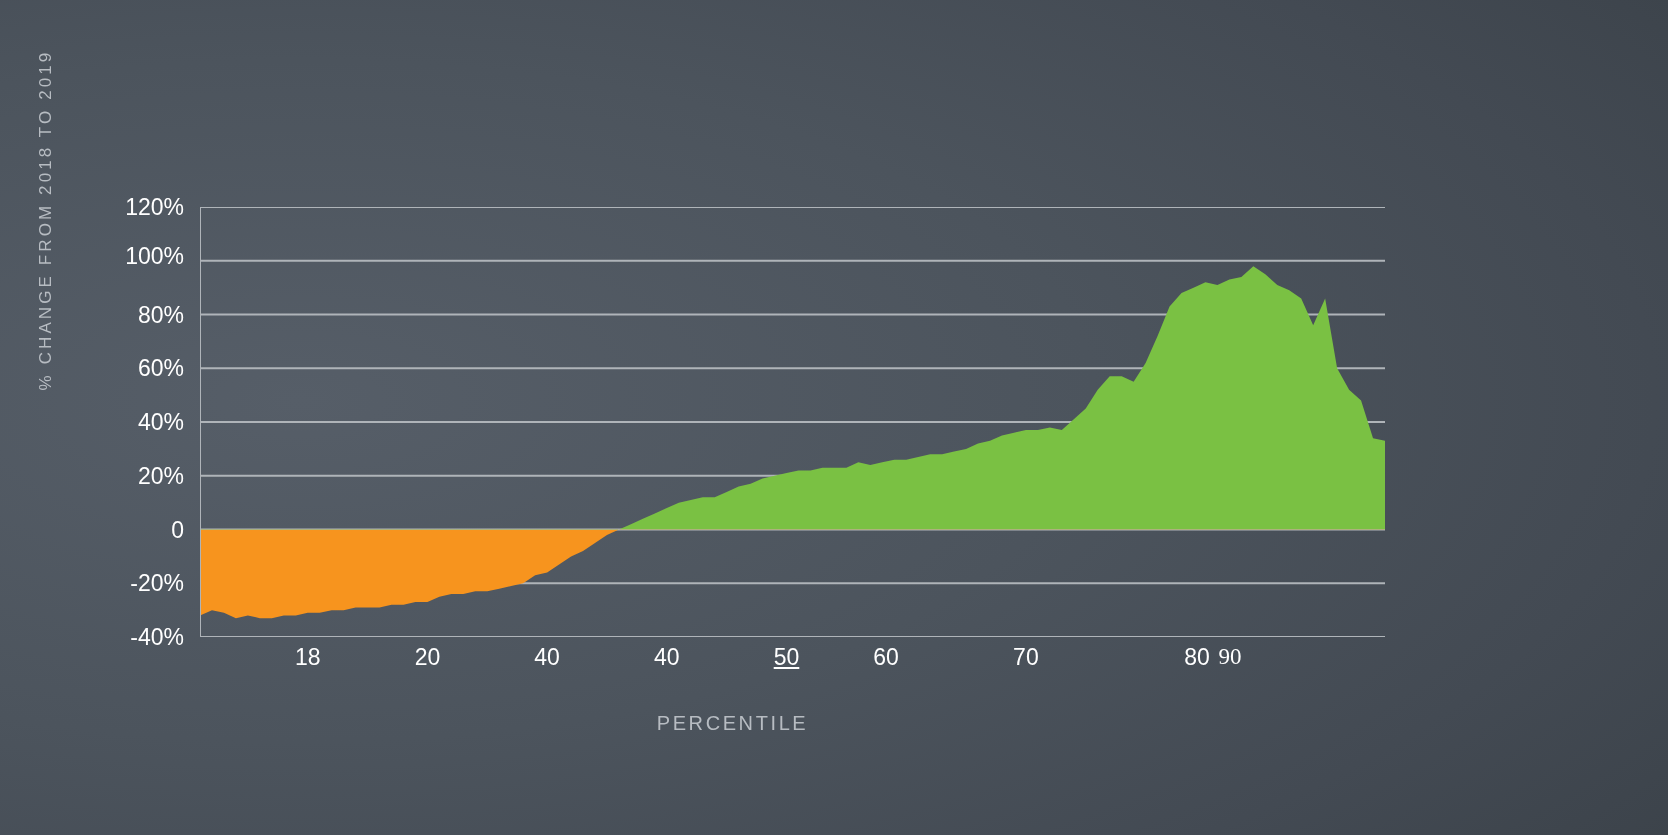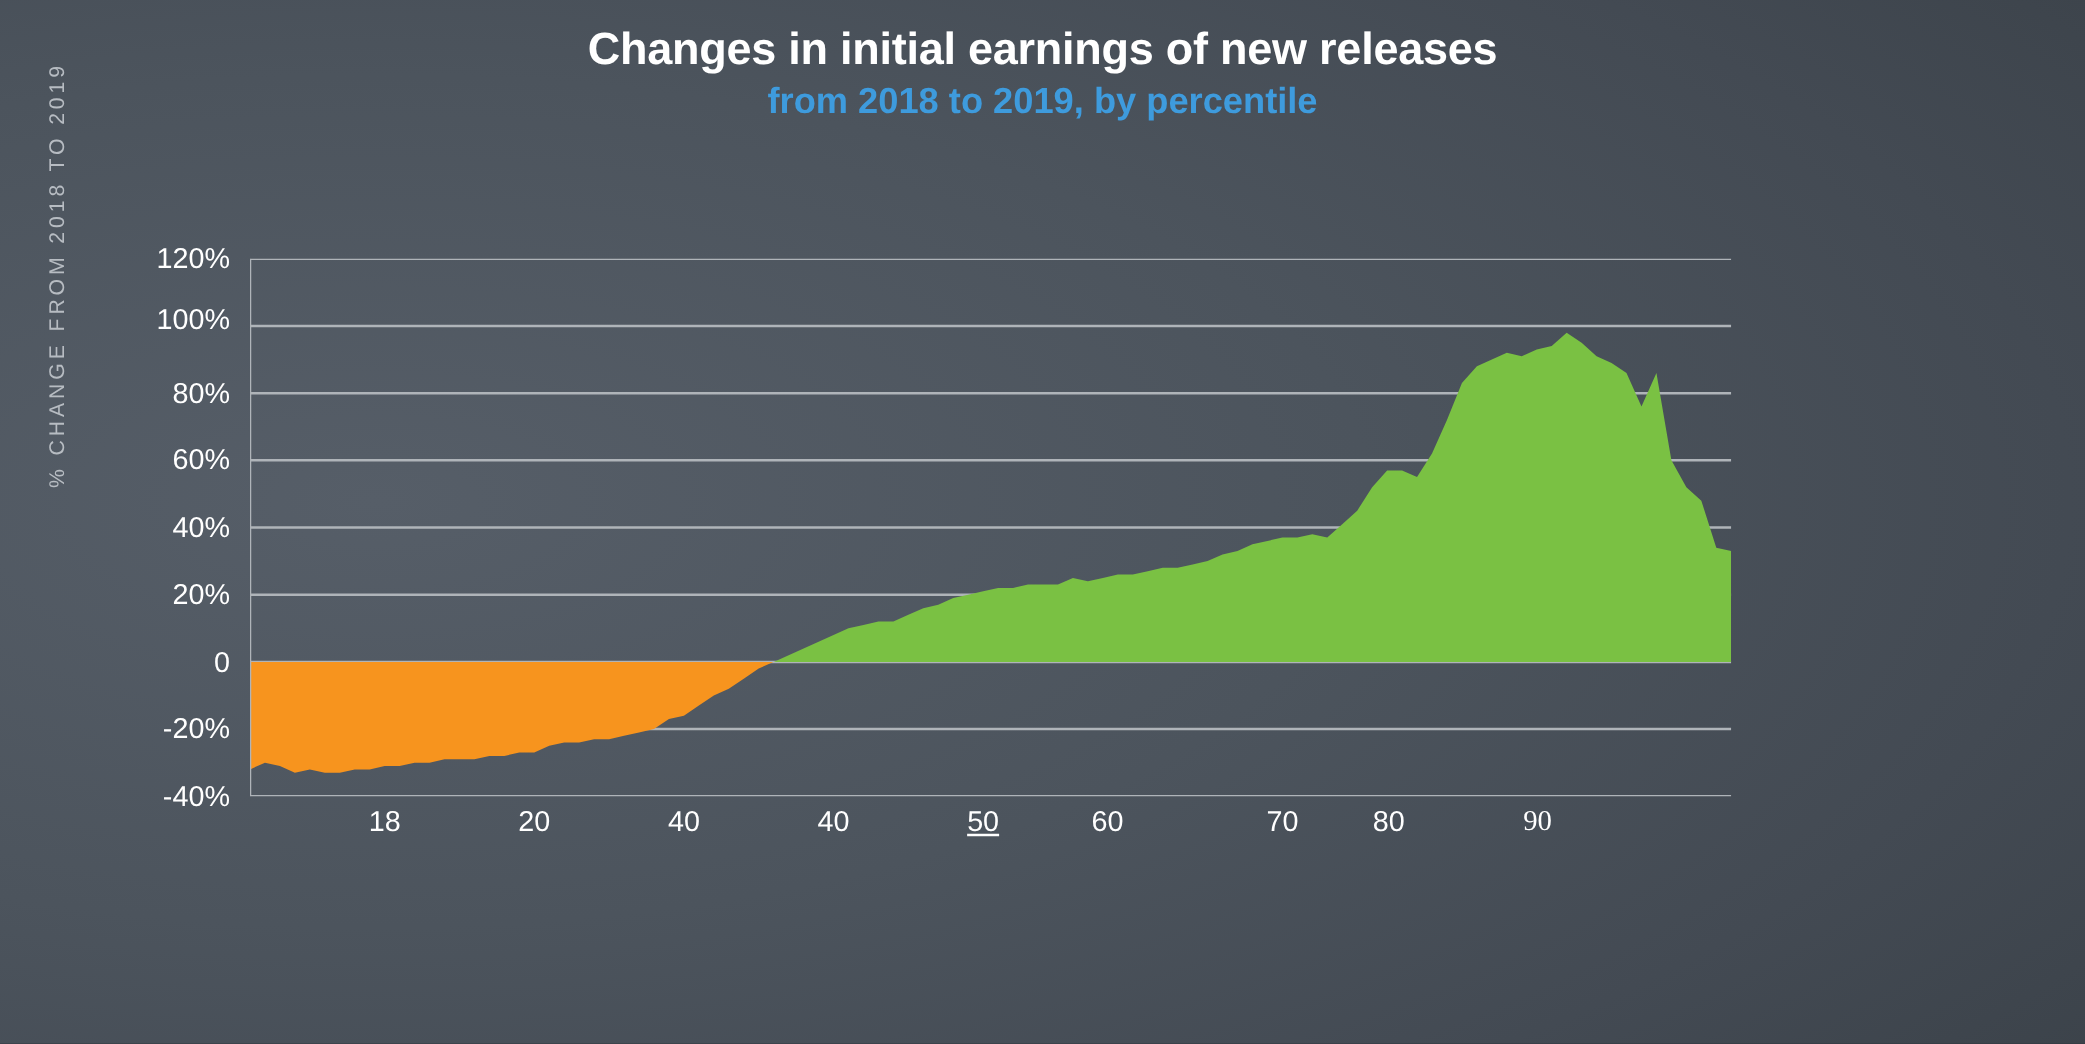--- a/index.html
+++ b/index.html
@@ -107,47 +107,44 @@
     top: 644px;
     width: 1185px;
     height: 34px;
   }
 </style>
 </head>
 <body>
 
 <div id="page">
 
-  <div id="title-block">
-    <div id="chart-title">Changes in initial earnings of new releases</div>
-    <div id="chart-subtitle">from 2018 to 2019, by percentile</div>
-  </div>
 
   <div id="y-axis-title">% CHANGE FROM 2018 TO 2019</div>
+  <div id="x-axis-title">PERCENTILE</div>
 
   <div id="y-tick-layer">
       <div class="y-tick-label" style="top: 430px;">-40%</div>
       <div class="y-tick-label" style="top: 376.25px;">-20%</div>
       <div class="y-tick-label" style="top: 322.5px;">0</div>
       <div class="y-tick-label" style="top: 268.75px;">20%</div>
       <div class="y-tick-label" style="top: 215px;">40%</div>
       <div class="y-tick-label" style="top: 161.25px;">60%</div>
       <div class="y-tick-label" style="top: 107.5px;">80%</div>
       <div class="y-tick-label" style="top: 49px;">100%</div>
       <div class="y-tick-label" style="top: 0px;">120%</div>
     </div>
   <div id="x-tick-layer">
       <div class="x-tick-label" style="left: 107.727px;">18</div>
       <div class="x-tick-label" style="left: 227.424px;">20</div>
       <div class="x-tick-label" style="left: 347.121px;">40</div>
       <div class="x-tick-label" style="left: 466.818px;">40</div>
       <div class="x-tick-label" style="left: 586.515px; text-decoration: underline;">50</div>
       <div class="x-tick-label" style="left: 686px;">60</div>
       <div class="x-tick-label" style="left: 825.909px;">70</div>
-      <div class="x-tick-label" style="left: 911px; text-align: right;">80</div>
+      <div class="x-tick-label" style="left: 997px; text-align: right;">80</div>
       <div class="x-tick-label" style="left: 1030px; font-family: Liberation Serif, serif;">90</div>
     </div>
 
   <div id="plot-area">
     <svg id="plot-svg" width="1185" height="430" viewBox="0 0 1185 430">
         <defs>
           <clipPath id="clip-pos">
             <rect x="0" y="0" width="1185" height="322.5"></rect>
           </clipPath>
           <clipPath id="clip-neg">

